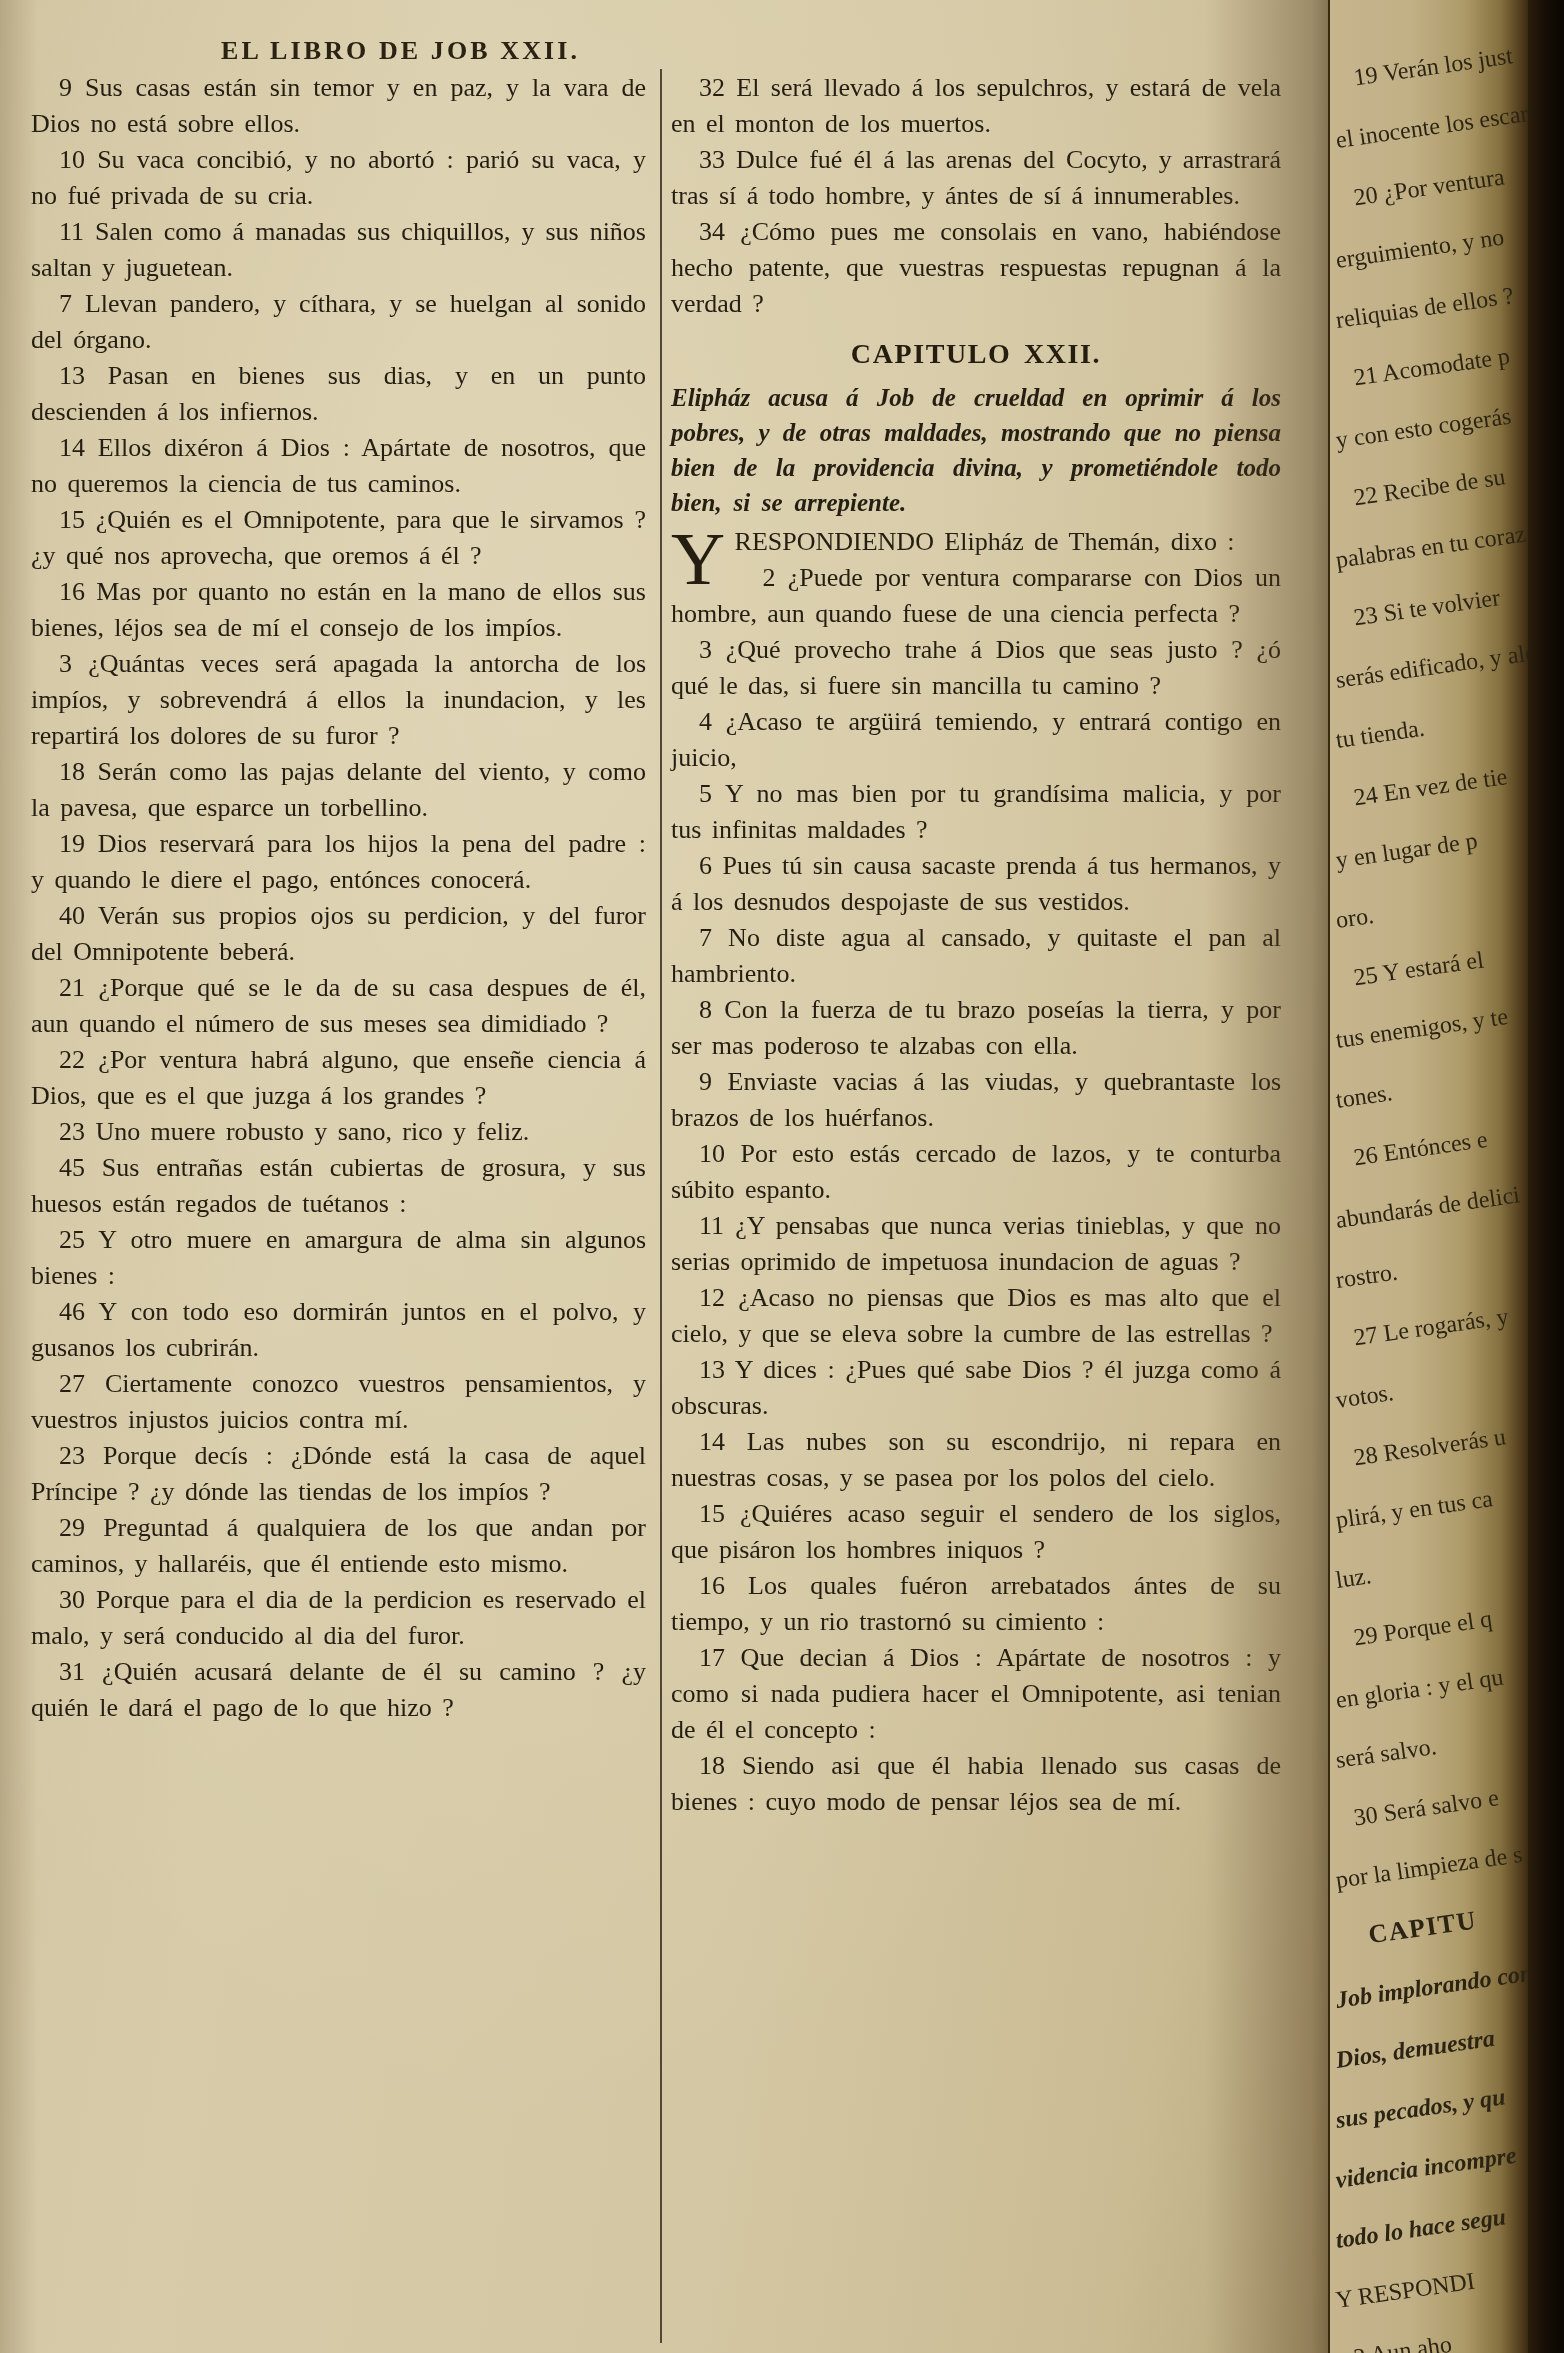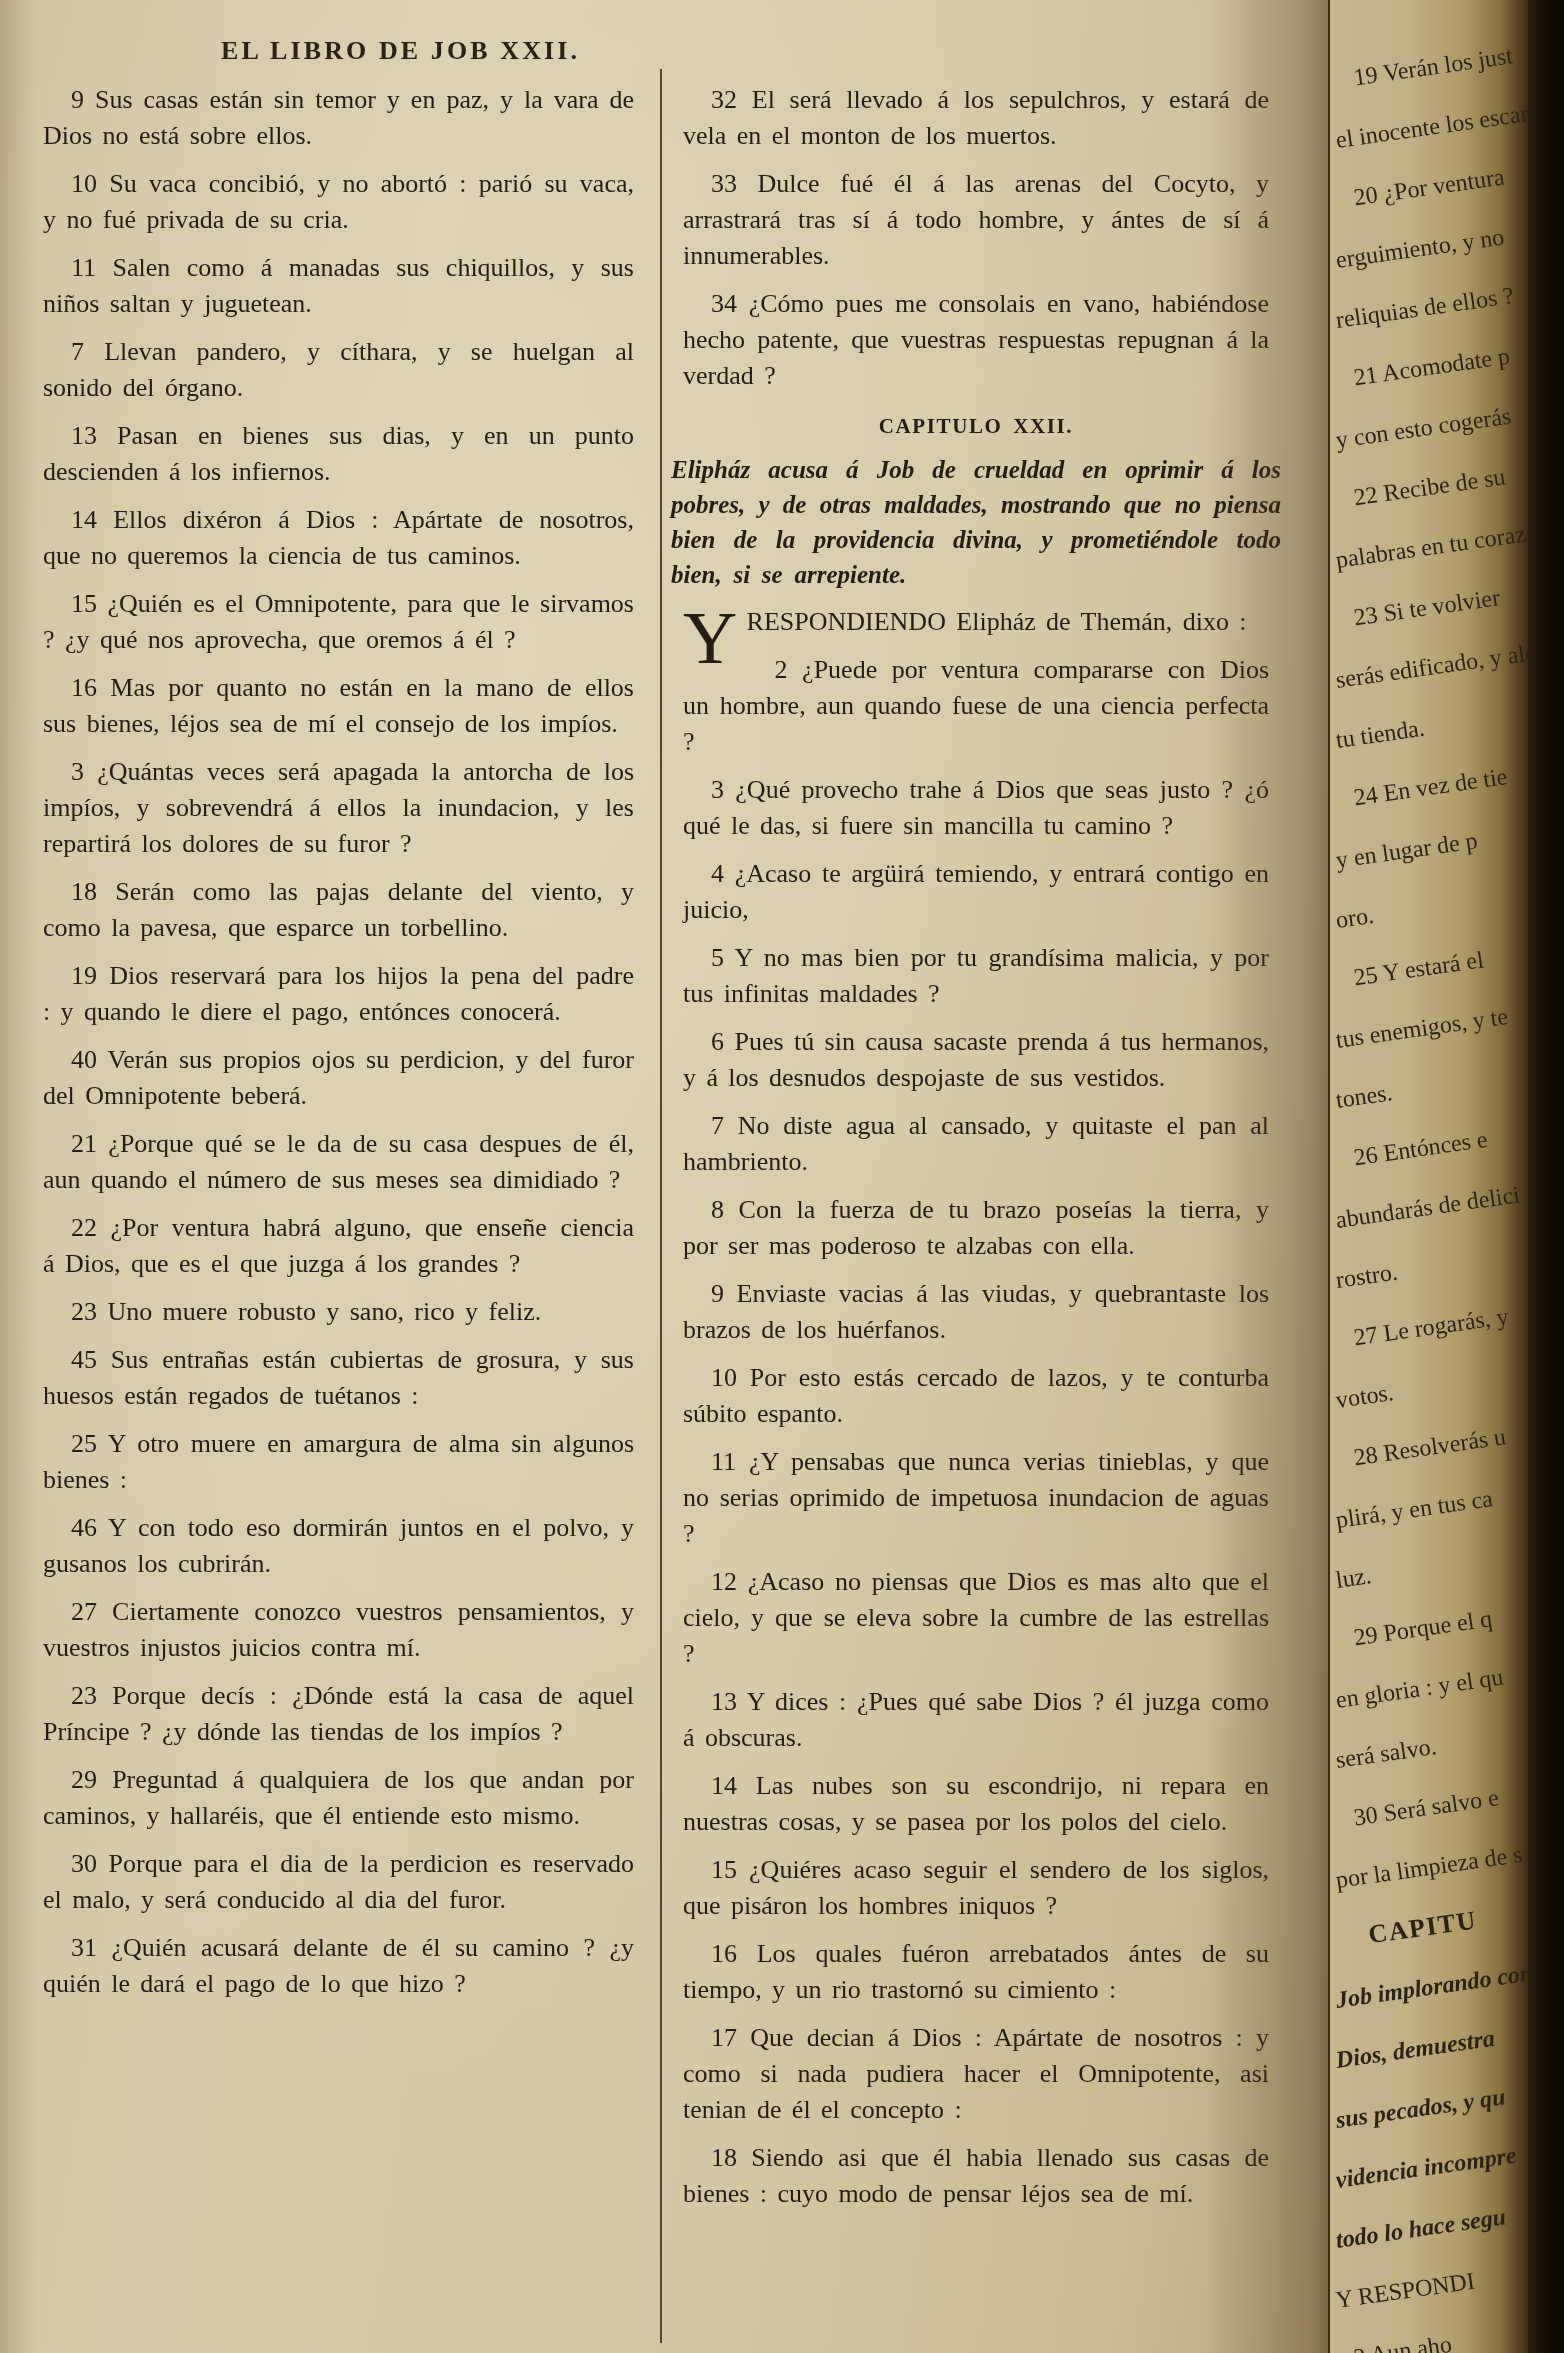--- a/index.html
+++ b/index.html
@@ -29,26 +29,26 @@
     font-size: 26px; line-height: 36px; word-spacing: 3.9px;
     color: #251e12; text-align: justify;
   }
   .col-left { left: 31px;  width: 615px; }
   .col-mid  { left: 671px; width: 610px; }
   .divider {
     position: absolute; left: 660px; top: 69px;
     width: 1.6px; height: 2274px;
     background: rgba(58, 48, 32, 0.85);
   }
-  .verse { margin: 12px; text-indent: 28px; }
+  .verse { margin: 0; text-indent: 28px; }
   .verse-first { text-indent: 0; }
   .chapter-heading {
     text-align: center; text-indent: 0;
     margin: 14px 0 7.8px;
-    font-size: 21px; font-weight: bold; letter-spacing: 1.6px;
+    font-size: 28px; font-weight: bold; letter-spacing: 1.6px;
     color: #241d10;
   }
   .summary {
     margin: 0 0 4.7px; text-indent: 0;
     font-style: italic; font-weight: bold;
     font-size: 25px; line-height: 35px; word-spacing: 5.5px;
   }
   .dropcap {
     float: left;
     font-size: 75px; line-height: 61px;

